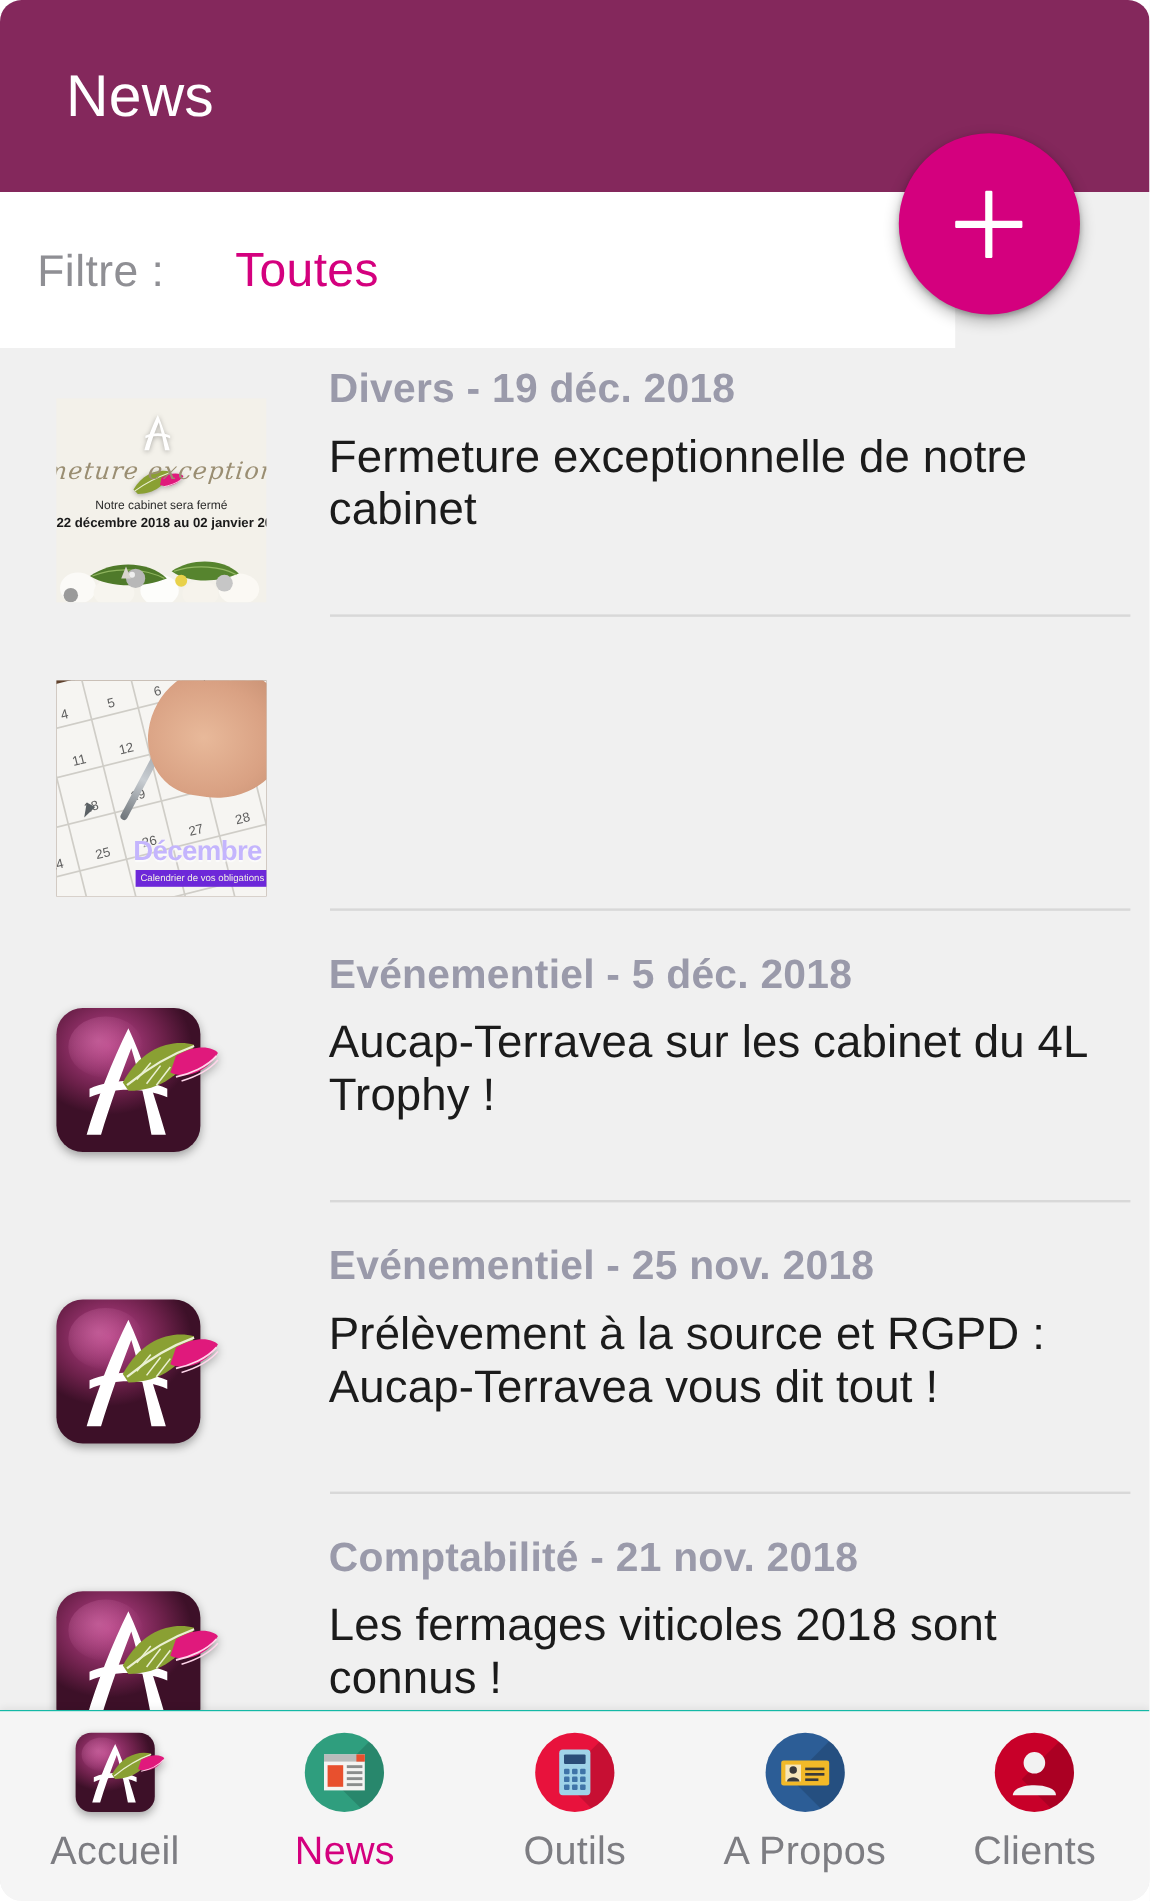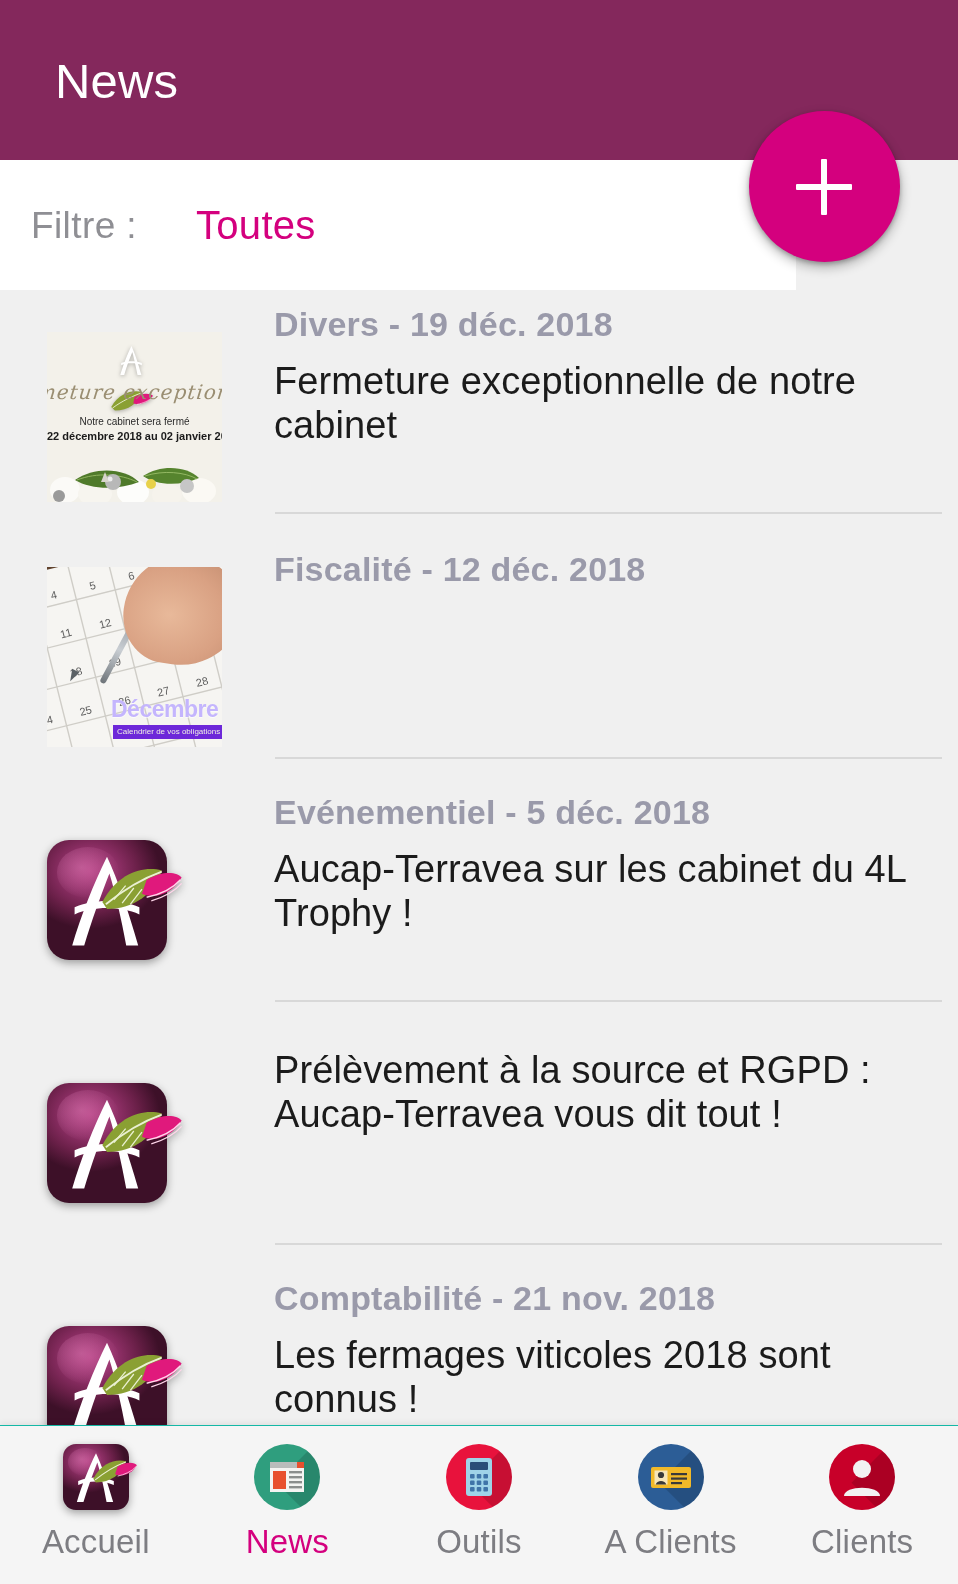--- a/index.html
+++ b/index.html
@@ -10,20 +10,21 @@
   body {
     font-family: "Liberation Sans", sans-serif;
     -webkit-font-smoothing: antialiased;
   }
   #app {
     position: relative;
     width: 958px;
     height: 1584px;
     overflow: hidden;
     background: #f0f0f0;
+    border-radius: 18px;
   }
 
   
   .appbar {
     position: absolute;
     top: 0; left: 0;
     width: 958px;
     height: 160px;
     background: #84285c;
     box-sizing: border-box;
@@ -504,21 +505,20 @@
           <div class="tcal-pen"></div>
           <div class="tcal-pentip"></div>
           <div class="tcal-hand"></div>
           <div class="tcal-word">Décembre</div>
           <div class="tcal-sub">
             <span>Calendrier de vos obligations</span>
           </div>
         </div>
       </div>
       <div class="item-text" style="top:13px;">
-        <div class="item-meta">Fiscalité - 12 déc. 2018</div>
       </div>
       <div class="divider" style="top:222px;"></div>
     </div>
 
     <div class="news-item" style="height:243px;">
       <div class="thumb-wrap" style="top:62px;">
         <div class="logo-tile">
           <div class="tile-bg"></div>
           <div class="tile-glow"></div>
           <svg class="tile-a" viewBox="0 0 100 100" aria-hidden="true">
@@ -555,20 +555,21 @@
             <path d="M2 36 C16 10 38 5 53 9 C47 29 29 42 6 42 Z" fill="#8aa033"></path>
             <path d="M5 38 C21 25 39 15 53 10" stroke="#eaf0d2" stroke-width="1.6" fill="none"></path>
             <path d="M12 34 L22 22 M19 37 L29 24 M26 38 L36 25" stroke="#eaf0d2" stroke-width="1.1" fill="none"></path>
             <path d="M40 17 C55 8 67 11 70 15 C62 29 47 34 36 29 Z" fill="#e0197c"></path>
             <path d="M40 32 C50 30 62 25 69 17" stroke="#ffd6ea" stroke-width="1.3" fill="none"></path>
             <path d="M44 35 C54 32 64 27 70 20" stroke="#ffd6ea" stroke-width="1.1" fill="none"></path>
           </svg>
         </div>
       </div>
       <div class="item-text" style="top:13px;">
+        <div class="item-meta">Evénementiel - 25 nov. 2018</div>
         <div class="item-title">Prélèvement à la source et RGPD : Aucap-Terravea vous dit tout !</div>
       </div>
       <div class="divider" style="top:222px;"></div>
     </div>
 
     <div class="news-item" style="height:180px;">
       <div class="thumb-wrap" style="top:62px;">
         <div class="logo-tile">
           <div class="tile-bg"></div>
           <div class="tile-glow"></div>
@@ -668,21 +669,21 @@
           <rect x="16.5" y="26.5" width="13" height="14" fill="#f7e6b8"></rect>
           <circle cx="23" cy="31" r="3.1" fill="#3a3a3a"></circle>
           <path d="M17.8 40.5 C18.6 35.8 27.4 35.8 28.2 40.5 Z" fill="#3a3a3a"></path>
           <g fill="#3a3a3a">
             <rect x="33" y="29" width="16" height="2.2"></rect>
             <rect x="33" y="33.5" width="16" height="2.2"></rect>
             <rect x="33" y="38" width="11" height="2.2"></rect>
           </g>
         </svg>
       </div>
-      <div class="nav-label">A Clients</div>
+      <div class="nav-label">A Propos</div>
     </div>
 
     <div class="nav-item">
       <div class="nav-icon icon-clients">
         <div class="circ"></div>
         <div class="circ-shadow"></div>
         <svg viewBox="0 0 66 66" aria-hidden="true">
           <circle cx="33" cy="25" r="9" fill="#f2f2f2"></circle>
           <path d="M15 52 C15 41 51 41 51 52 Z" fill="#f2f2f2"></path>
         </svg>

